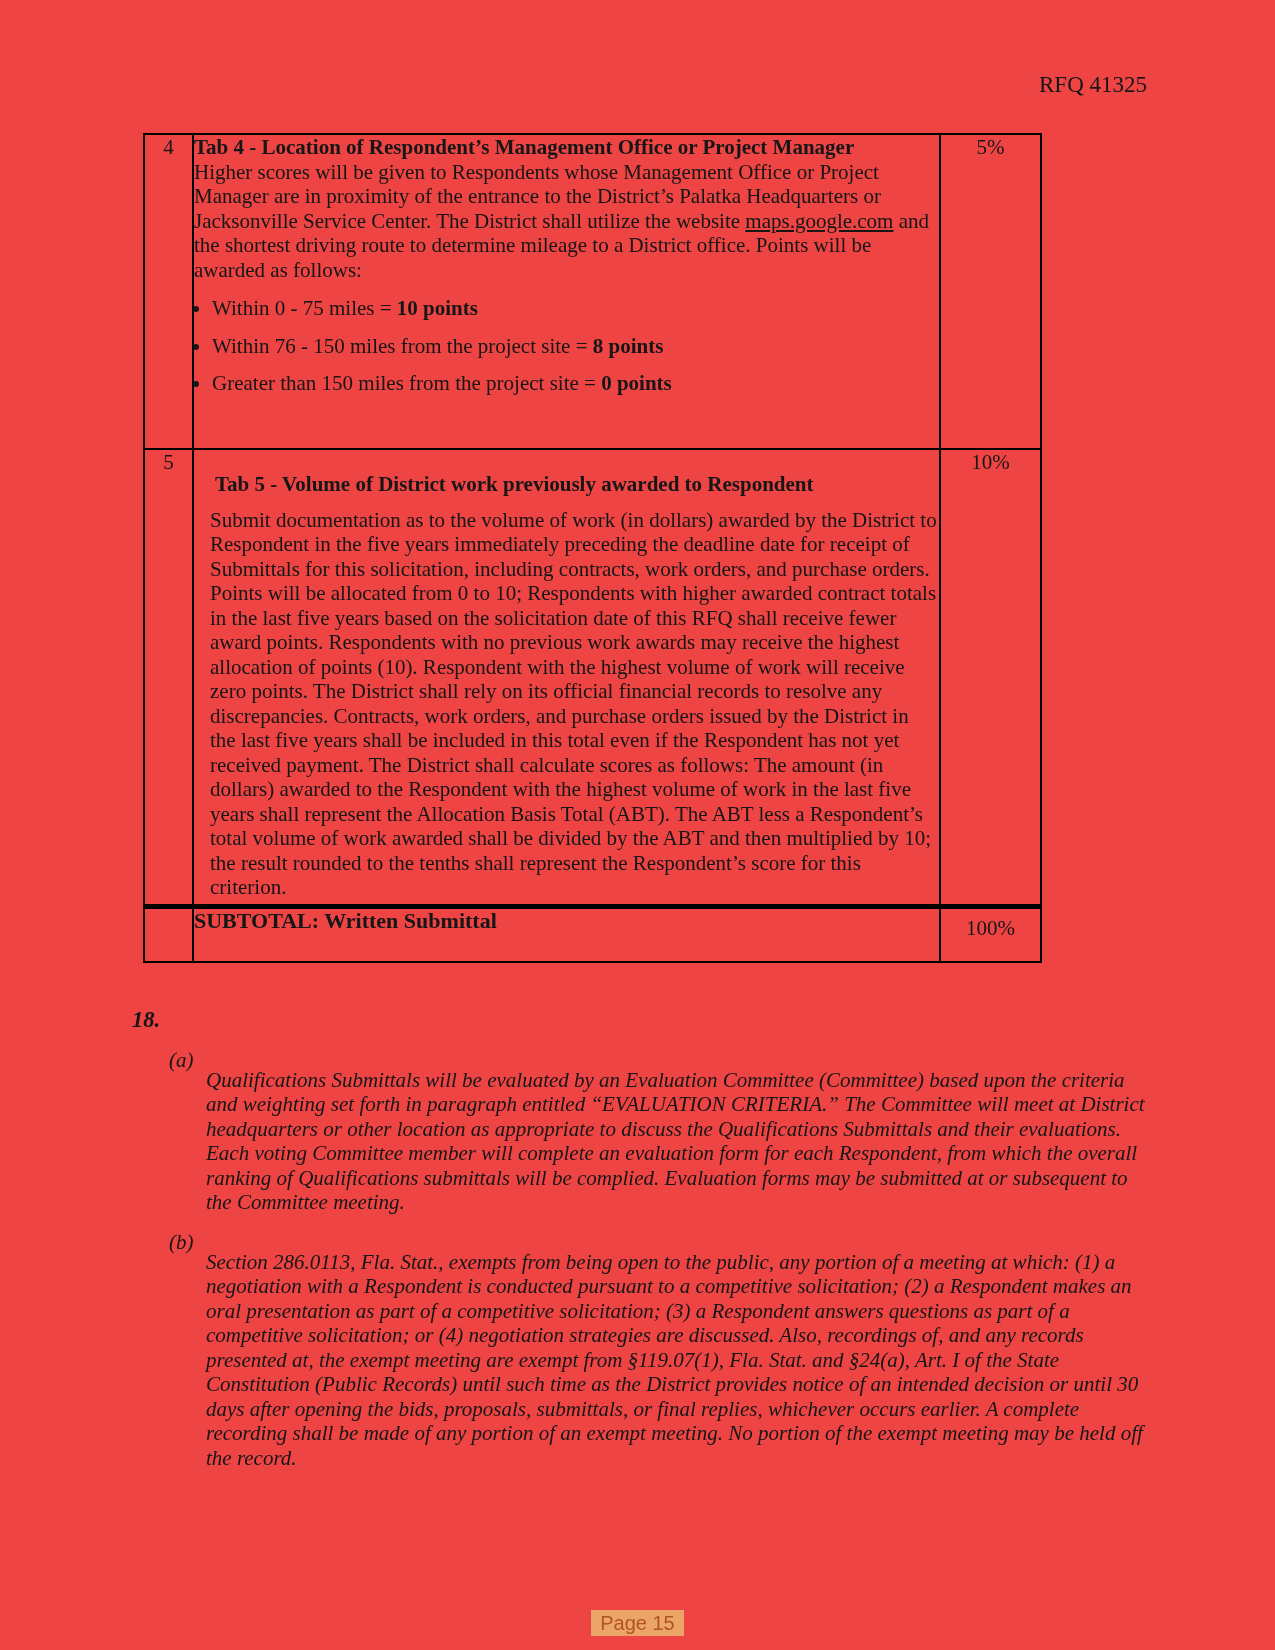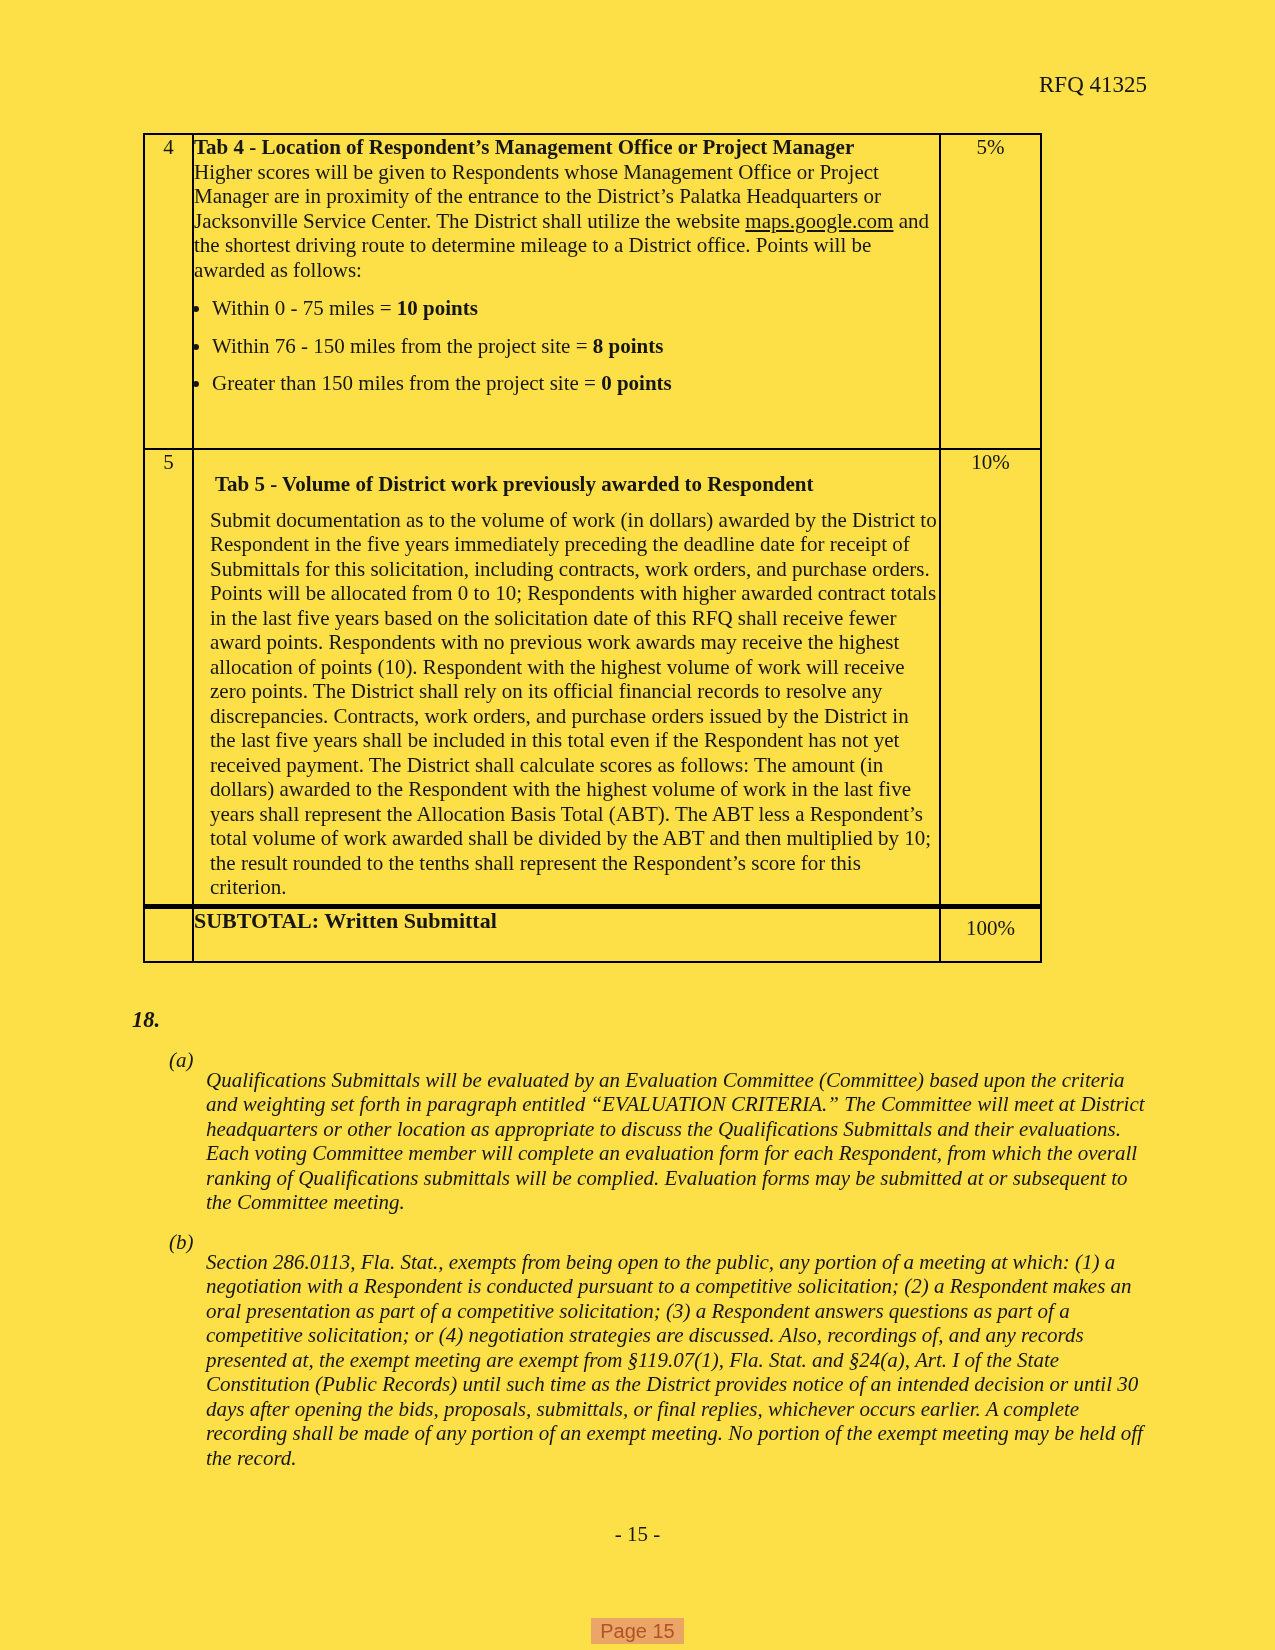--- a/index.html
+++ b/index.html
@@ -1,20 +1,20 @@
 <!DOCTYPE html>
 <html><head>
 <meta charset="utf-8">
 <style>
   html, body { margin: 0; padding: 0; background: #ffffff; }
   .page {
     position: relative;
     width: 1275px;
     height: 1650px;
-    background: #fde047;
+    background: #ef4444;
     font-family: "Liberation Serif", serif;
     color: #161616;
     overflow: hidden;
   }
 
   
   .doc-ref {
     position: absolute;
     top: 72px;
     right: 128px;
@@ -90,21 +90,21 @@
   .page-num {
     position: absolute;
     top: 1522px;
     left: 0;
     right: 0;
     text-align: center;
     font-size: 21px;
   }
   .stamp {
     position: absolute;
-    bottom: 6px;
+    bottom: 14px;
     left: 0;
     right: 0;
     text-align: center;
     font-family: "Liberation Sans", sans-serif;
     font-size: 20px;
     line-height: 26px;
     color: #b15227;
   }
   .stamp-chip {
     display: inline-block;
@@ -164,19 +164,18 @@
     <div class="para">
       <span class="marker">(a)</span>
       <div class="ptext">Qualifications Submittals will be evaluated by an Evaluation Committee (Committee) based upon the criteria and weighting set forth in paragraph entitled “EVALUATION CRITERIA.” The Committee will meet at District headquarters or other location as appropriate to discuss the Qualifications Submittals and their evaluations. Each voting Committee member will complete an evaluation form for each Respondent, from which the overall ranking of Qualifications submittals will be complied. Evaluation forms may be submitted at or subsequent to the Committee meeting.</div>
     </div>
     <div class="para">
       <span class="marker">(b)</span>
       <div class="ptext">Section 286.0113, Fla. Stat., exempts from being open to the public, any portion of a meeting at which: (1) a negotiation with a Respondent is conducted pursuant to a competitive solicitation; (2) a Respondent makes an oral presentation as part of a competitive solicitation; (3) a Respondent answers questions as part of a competitive solicitation; or (4) negotiation strategies are discussed. Also, recordings of, and any records presented at, the exempt meeting are exempt from §119.07(1), Fla. Stat. and §24(a), Art. I of the State Constitution (Public Records) until such time as the District provides notice of an intended decision or until 30 days after opening the bids, proposals, submittals, or final replies, whichever occurs earlier. A complete recording shall be made of any portion of an exempt meeting. No portion of the exempt meeting may be held off the record.</div>
     </div>
   </div>
 
-  <div class="page-num">- 15 -</div>
 
   <div class="stamp">
     <div><span class="stamp-chip">Page 15</span></div>
   </div>
 
 </div>
 
 </body></html>

